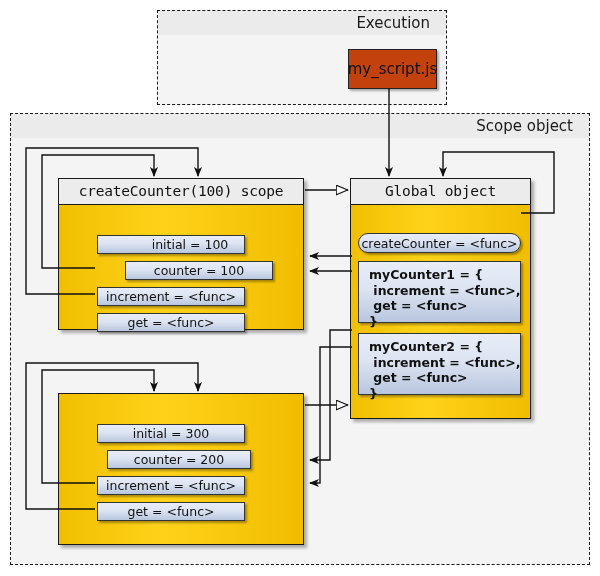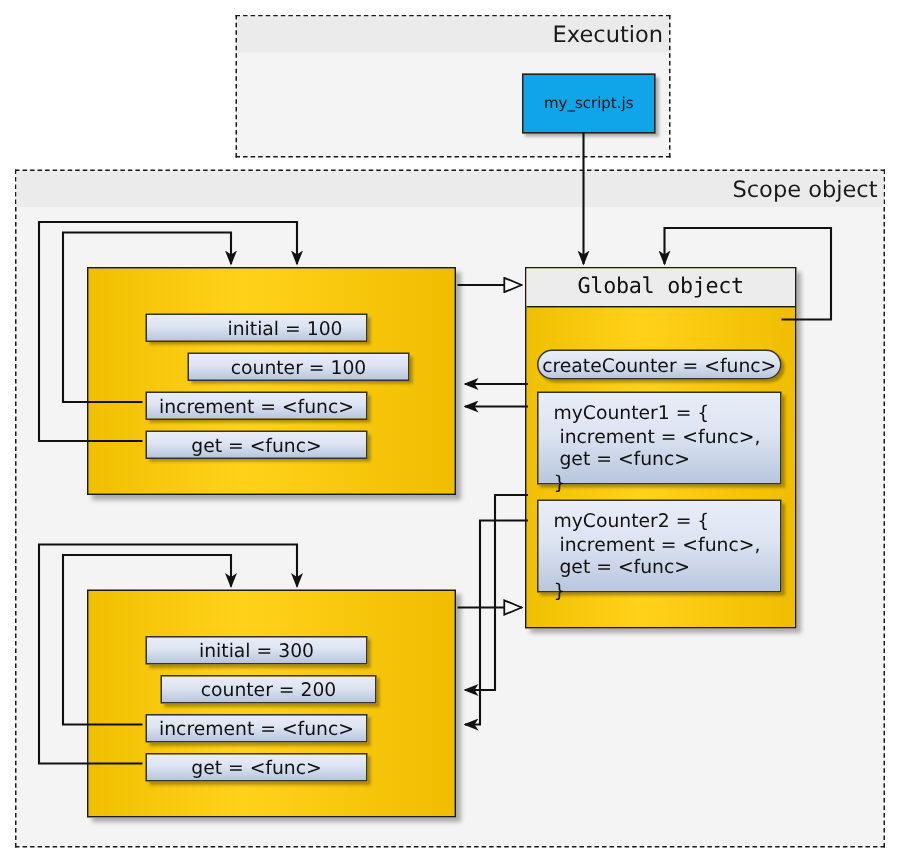--- a/index.html
+++ b/index.html
@@ -26,35 +26,35 @@
   }
   .frame-title {
     position: absolute;
     top: 0;
     left: 0;
     right: 0;
     height: 24px;
     background: #ebebeb;
     box-sizing: border-box;
     text-align: right;
-    padding-right: 4px;
+    padding-right: 16px;
     line-height: 24px;
     font-size: 15px;
     color: #1a1a1a;
   }
   
   .script-node {
     position: absolute;
-    background: #0ea5e9;
+    background: #c2410c;
     border: 1.4px solid #222222;
     box-sizing: border-box;
     display: flex;
     align-items: center;
     justify-content: center;
-    font-size: 10px;
+    font-size: 15px;
     color: #111111;
     box-shadow: 2px 2px 2px rgba(0,0,0,0.30);
   }
   
   .obj-box {
     position: absolute;
     box-sizing: border-box;
     border: 1.6px solid #1a1a1a;
     background: linear-gradient(to right, #f0bf00 0%, #ffd21a 42%, #f0bd00 100%);
     box-shadow: 3px 3px 3px rgba(0,0,0,0.30);
@@ -88,20 +88,21 @@
     align-items: center;
     justify-content: center;
     text-align: center;
   }
   .prop-multi {
     display: block;
     text-align: left;
     padding: 5px 0 0 10px;
     line-height: 15.5px;
     white-space: pre;
+    font-weight: bold;
   }
   
   #wires {
     position: absolute;
     left: 0;
     top: 0;
     width: 600px;
     height: 576px;
     pointer-events: none;
   }
@@ -114,20 +115,21 @@
   <div class="frame" style="left:157px; top:10px; width:290px; height:95px;">
     <div class="frame-title">Execution</div>
     <div class="script-node" style="left:190px; top:38px; width:89px; height:40px;">my_script.js</div>
   </div>
 
   <div class="frame" style="left:10px; top:113px; width:580px; height:452px;">
     <div class="frame-title">Scope object</div>
   </div>
 
   <div class="obj-box" style="left:58px; top:178px; width:246px; height:152px;">
+    <div class="obj-header">createCounter(100) scope</div>
     <div class="obj-body">
       <div class="prop" style="left:38px; top:30px; width:148px; height:19px;padding-left:38px;">initial = 100</div>
       <div class="prop" style="left:38px; top:56px; width:148px; height:19px;margin-left:28px;">counter = 100</div>
       <div class="prop" style="left:38px; top:82px; width:148px; height:19px;">increment = &lt;func&gt;</div>
       <div class="prop" style="left:38px; top:108px; width:148px; height:19px;">get = &lt;func&gt;</div>
     </div>
   </div>
 
   <div class="obj-box" style="left:58px; top:393px; width:246px; height:152px;">
     <div class="obj-body">

